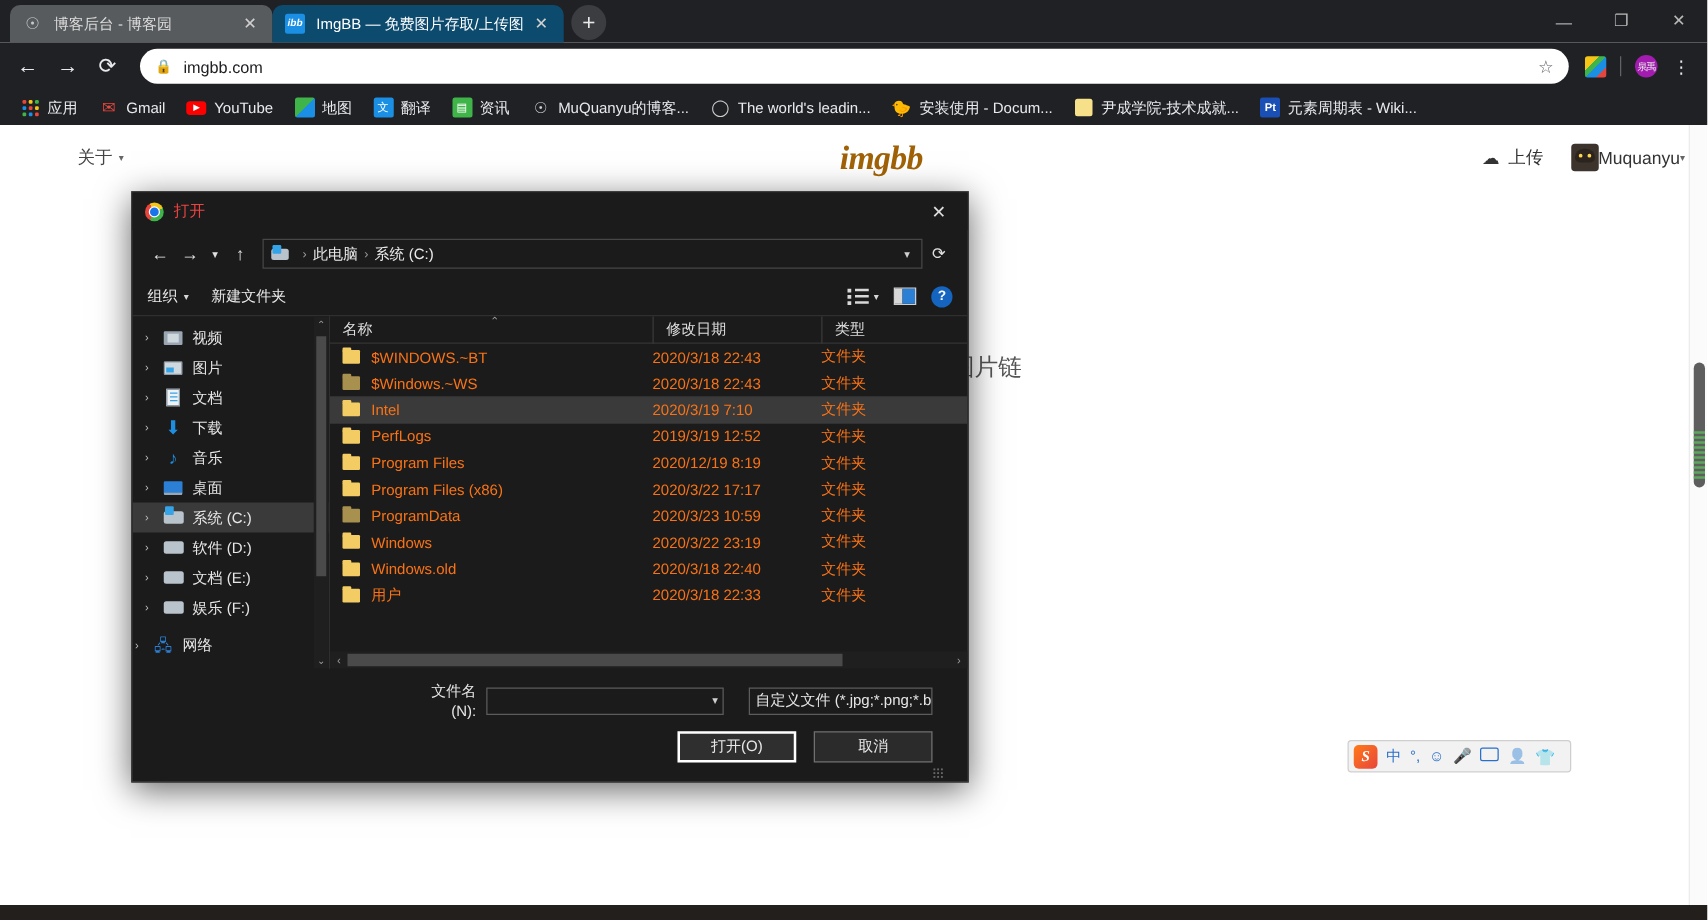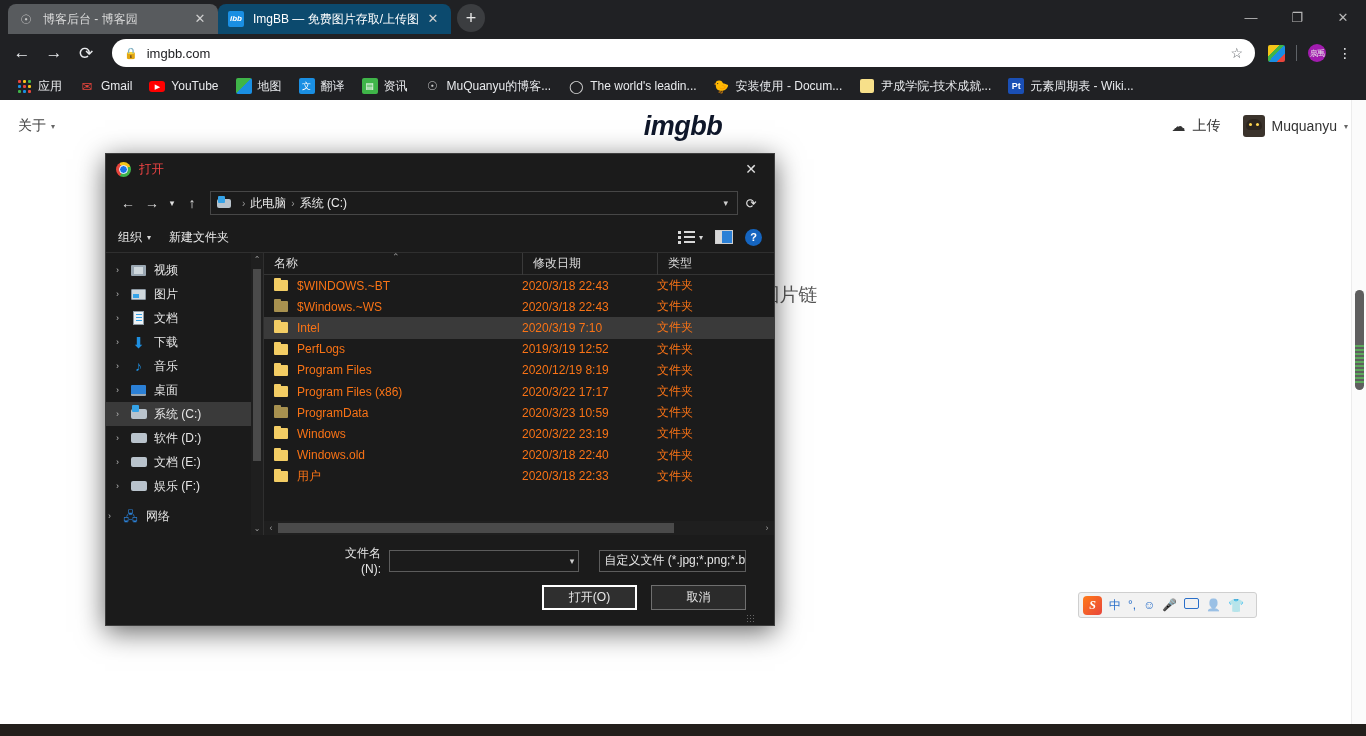--- a/index.html
+++ b/index.html
@@ -132,36 +132,37 @@
   .ico-pt { background:#1a4fb5; color:#fff; font-size:9px; font-weight:bold; }
 
   
   .page {
     position: absolute; top: 100px; left: 0; right: 0; bottom: 0;
     background: #ffffff; overflow: hidden;
   }
   .site-nav {
     height: 52px; display: flex; align-items: center; padding: 0 18px;
     position: relative;
+    margin-left: 44px;
   }
   .nav-left { font-size: 14px; color: #444; display:flex; align-items:center; gap:5px;}
   .caret { font-size: 8px; color: #666; }
   .logo {
     position: absolute; left: 0; right: 0; text-align: center;
-    font-family: Liberation Sans, sans-serif;
+    font-family: Liberation Serif, serif;
     font-style: italic; font-weight: bold; font-size: 27px;
-    color: #0f172a; letter-spacing: -0.5px; pointer-events: none;
+    color: #a16207; letter-spacing: -0.5px; pointer-events: none;
   }
   .nav-right {
     margin-left: auto; display: flex; align-items: center; gap: 22px;
     position: relative; z-index: 2;
   }
   .nav-upload { display:flex; align-items:center; gap:7px; font-size:14px; color:#333; }
   .cloud-ico { font-size: 14px; color: #333; }
-  .nav-user { display:flex; align-items:center; gap:7px; font-size:14px; color:#333; }
+  .nav-user { display:flex; align-items:center; font-size:14px; color:#333; }
   .avatar {
     width: 22px; height: 22px; border-radius: 3px;
     background: #3b332c; position: relative; overflow:hidden;
   }
   .avatar::before {
     content:''; position:absolute; left:3px; top:4px; width:16px; height:11px;
     background:#2b241e; border-radius: 7px 7px 4px 4px;
   }
   .avatar::after {
     content:''; position:absolute; left:6px; top:8px; width:3px; height:3px;

